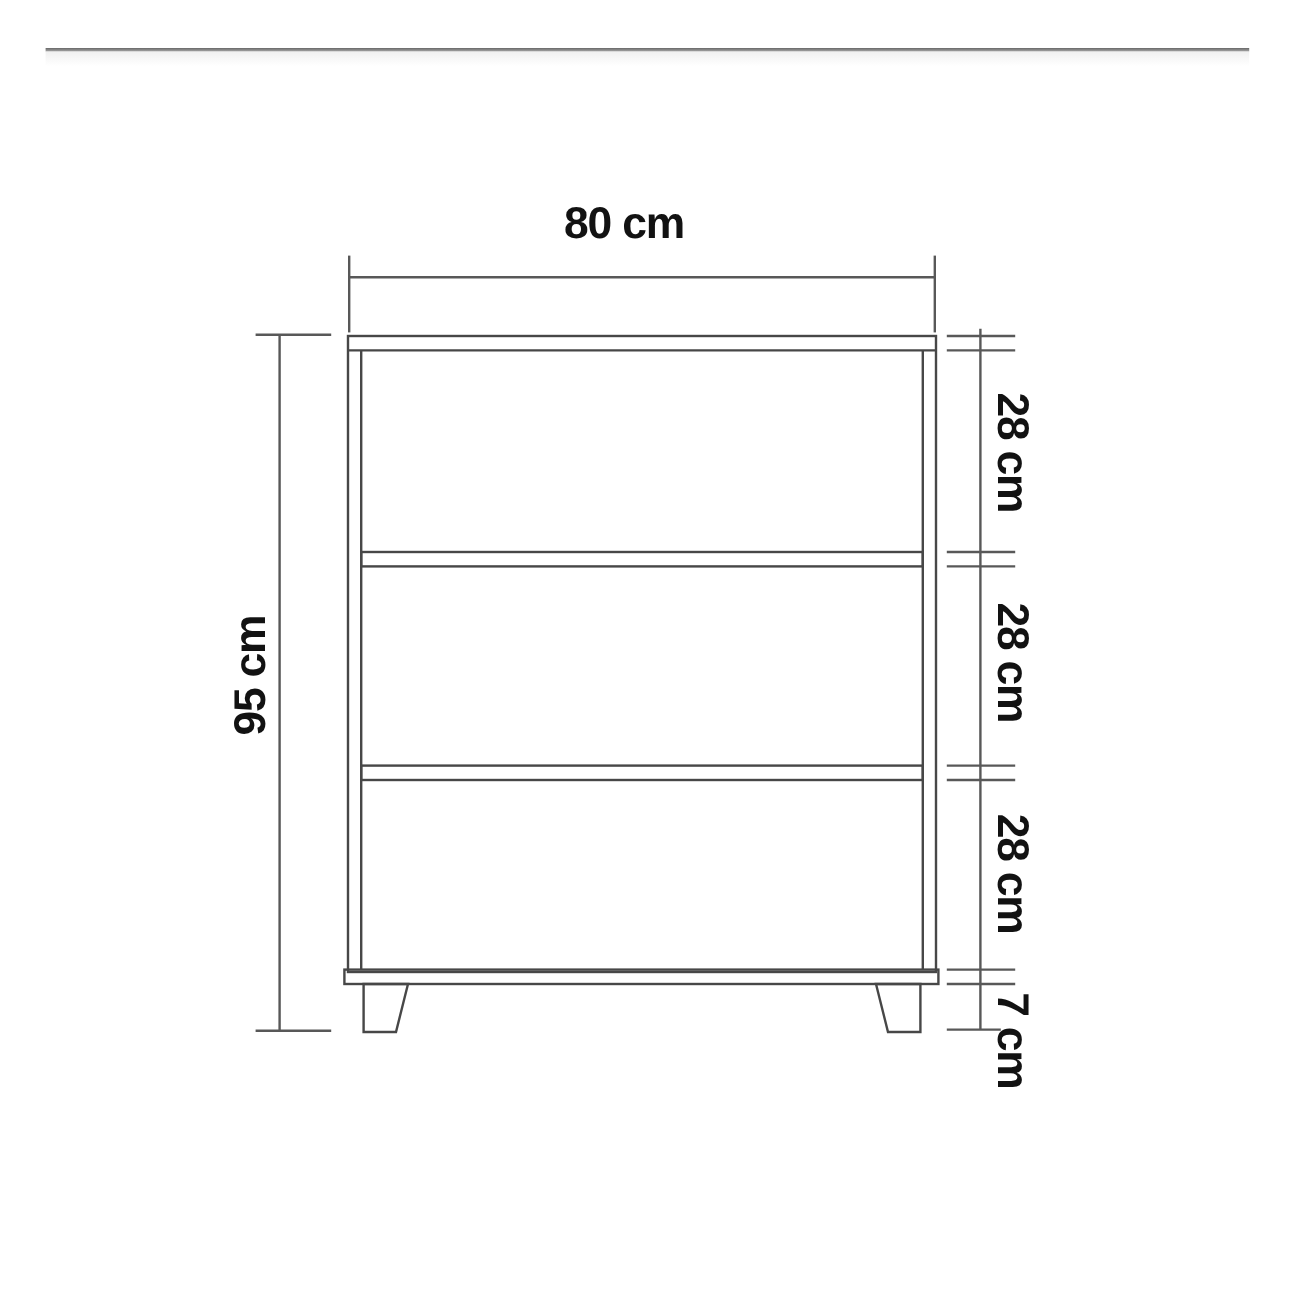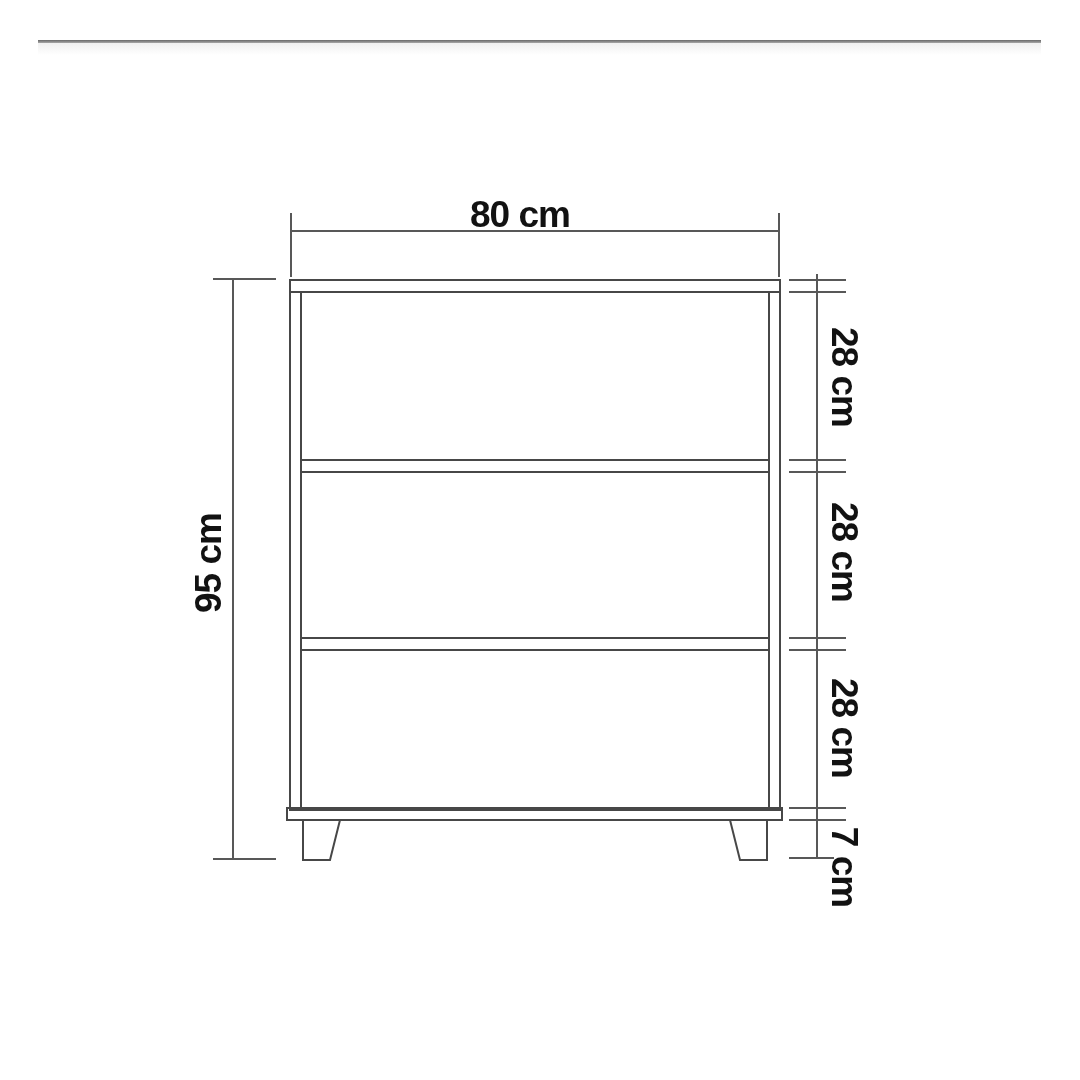--- a/index.html
+++ b/index.html
@@ -89,21 +89,21 @@
       <line x1="789" y1="460" x2="846" y2="460"></line>
       <line x1="789" y1="472" x2="846" y2="472"></line>
       <line x1="789" y1="638" x2="846" y2="638"></line>
       <line x1="789" y1="650" x2="846" y2="650"></line>
       <line x1="789" y1="808" x2="846" y2="808"></line>
       <line x1="789" y1="820" x2="846" y2="820"></line>
       <line x1="789" y1="858" x2="834" y2="858"></line>
     </g>
   </svg>
 
-  <div class="dim-label center-anchor" style="left:520px; top:214px;">80 cm</div>
+  <div class="dim-label center-anchor" style="left:520px; top:186px;">80 cm</div>
 
   <div class="dim-label rot-ccw" style="left:208px; top:563px;">95 cm</div>
 
   <div class="dim-label rot-cw" style="left:844px; top:377px;">28 cm</div>
 
   <div class="dim-label rot-cw" style="left:844px; top:552px;">28 cm</div>
 
   <div class="dim-label rot-cw" style="left:844px; top:728px;">28 cm</div>
 
   <div class="dim-label rot-cw" style="left:844px; top:867px;">7 cm</div>

